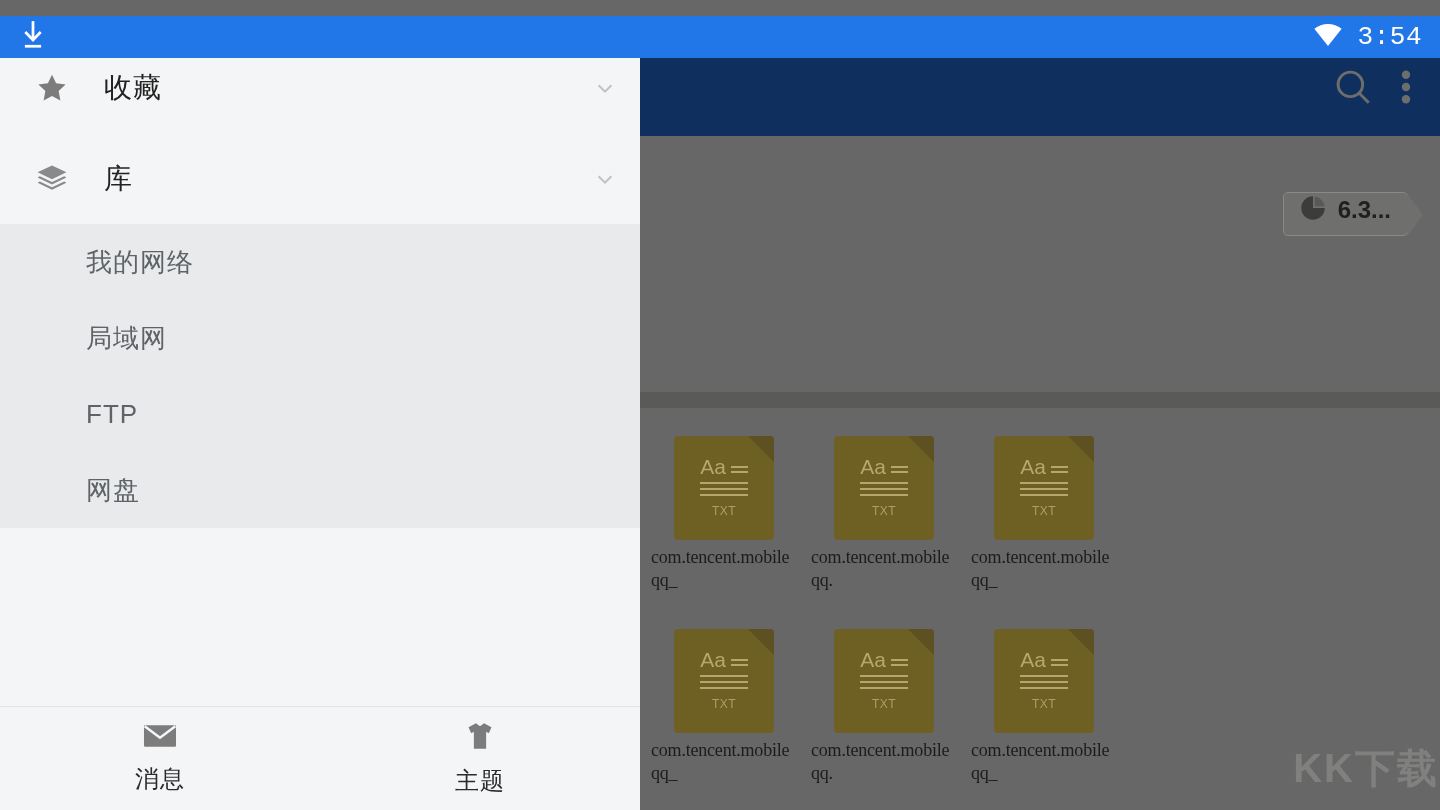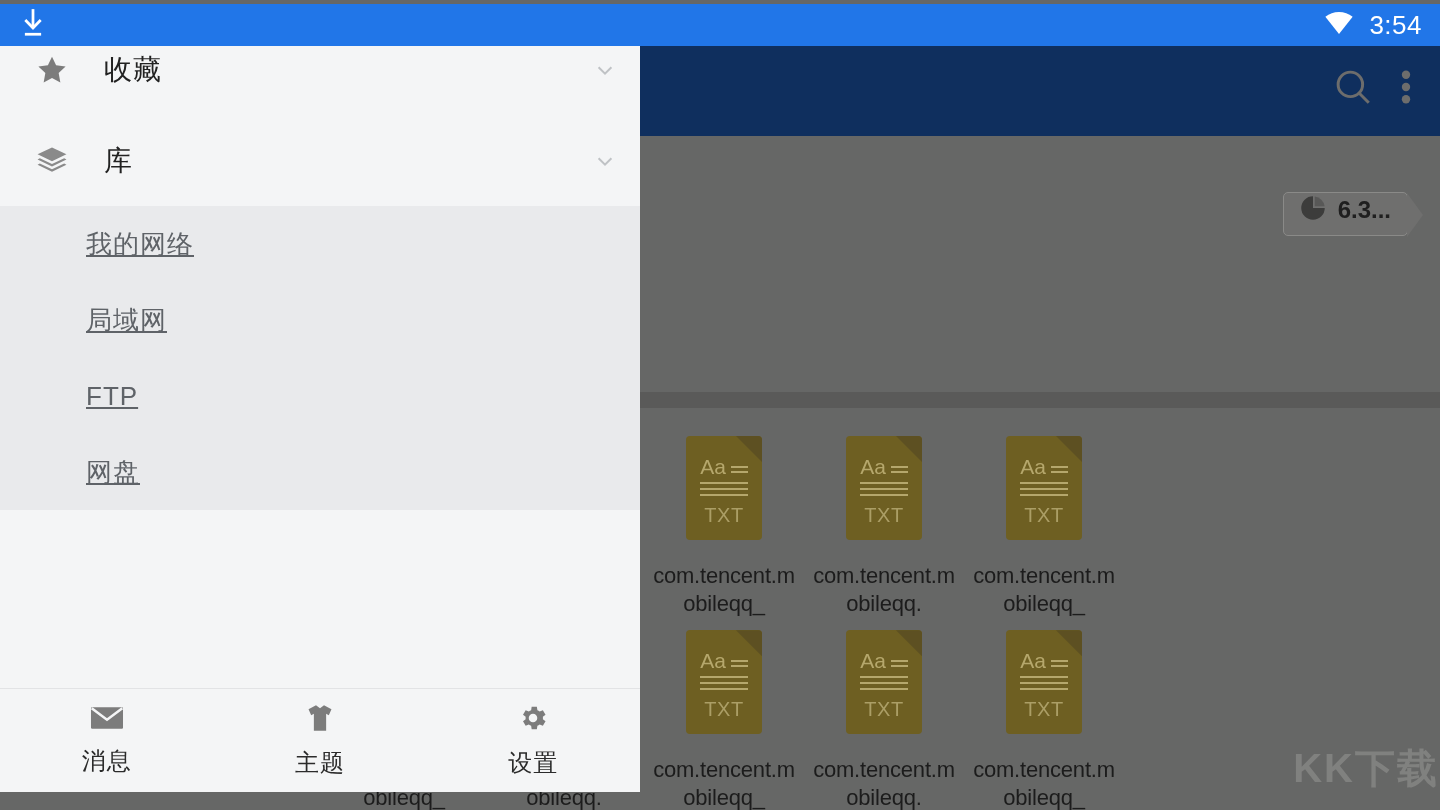--- a/index.html
+++ b/index.html
@@ -5,23 +5,23 @@
   * { margin:0; padding:0; box-sizing:border-box; }
   html,body { width:1440px; height:810px; overflow:hidden; }
   body {
     font-family:"Liberation Sans","DejaVu Sans",sans-serif;
     background:#666766;
     position:relative;
   }
 
   
   #status-bar{
-    position:absolute; left:0; top:4px; width:1440px; height:42px;
+    position:absolute; left:0; top:16px; width:1440px; height:42px;
     background:#2176e8; display:flex; align-items:center;
-    padding:0 18px 0 20px; z-index:60;
+    padding:0 18px 0 20px; z-index:60;font-family:Liberation Mono, monospace;
   }
   #status-bar .sb-left{ display:flex; align-items:center; gap:10px; }
   #status-bar .sb-right{ margin-left:auto; display:flex; align-items:center; gap:14px; }
   .clock{ color:#fff; font-size:26px; letter-spacing:.5px; }
 
   
   #app-root{ position:absolute; inset:42px 0 0 0; background:#666766; }
   #app-bar{
     position:absolute; left:0; top:0; width:100%; height:94px;
     background:#0f2f5e; display:flex; align-items:center;
@@ -60,67 +60,67 @@
   }
 
   
   #file-grid{
     position:absolute; left:0; right:0; top:300px; bottom:0;
     display:grid; grid-template-columns:repeat(5,160px);
     justify-content:center; column-gap:0; row-gap:12px; padding-left:8px;
   }
   .file-cell{ width:160px; display:flex; flex-direction:column; align-items:center; }
   .file-icon{
-    position:relative; width:76px; height:104px; background:#6e5f22;
-    border-radius:4px; margin-bottom:22px;
+    position:relative; width:100px; height:104px; background:#6e5f22;
+    border-radius:4px; margin-bottom:6px;
   }
   .file-icon .fold{
     position:absolute; right:0; top:0; width:26px; height:26px;
     background:#5d5022; clip-path:polygon(0 0,100% 100%,100% 0);
     border-top-right-radius:4px;
   }
   .file-icon .glyph{
     position:absolute; left:0; right:0; top:22px;
     display:flex; flex-direction:column; align-items:center; gap:3px;
   }
   .file-icon .aa-row{ display:flex; align-items:flex-end; gap:5px; }
   .file-icon .aa{ font-size:21px; color:#b5a76c; line-height:.9; font-family:"Liberation Sans",sans-serif;}
   .file-icon .eqbars{ display:flex; flex-direction:column; gap:3px; padding-bottom:4px; }
   .file-icon .eqbars i{ display:block; width:17px; height:2px; background:#b5a76c; }
   .file-icon .lines{ display:flex; flex-direction:column; gap:4px; margin-top:2px; }
   .file-icon .lines i{ display:block; width:48px; height:2px; background:#b5a76c; }
-  .file-icon .ext{ font-size:20px; color:#ab9e66; margin-top:5px; letter-spacing:.5px; }
+  .file-icon .ext{ font-size:12px; color:#ab9e66; margin-top:5px; letter-spacing:.5px; }
   .file-name{
-    font-size:22px; color:#1c1c1c; line-height:1.28; text-align:center;
-    width:146px; word-break:break-all; letter-spacing:-.2px;
+    font-size:18px; color:#1c1c1c; line-height:1.28; 
+    width:146px; word-break:break-all; letter-spacing:-.2px;font-family:Liberation Serif, serif;
   }
 
   
   #watermark{
     position:absolute; right:1px; bottom:14px;
     font-size:40px; font-weight:bold; color:rgba(190,190,185,.30);
     letter-spacing:2px; pointer-events:none; white-space:nowrap;
   }
 
   
   #drawer{
-    position:absolute; left:0; top:24px; width:640px; height:768px;
+    position:absolute; left:0; top:42px; width:640px; height:768px;
     background:#f4f5f6; z-index:40; display:flex; flex-direction:column;
   }
   #drawer-scroll{ flex:1 1 auto; overflow:hidden; position:relative; }
   .nav-group-head{
     height:91px; display:flex; align-items:center; padding:0 22px 0 30px; cursor:pointer;
   }
   .nav-ico{ width:44px; display:flex; justify-content:center; align-items:center; flex:0 0 auto; }
   .nav-text{ font-size:28px; color:#222; margin-left:30px; letter-spacing:1px; }
   .nav-chev{ margin-left:auto; width:26px; display:flex; justify-content:center; }
   .submenu{ background:#e9eaec; }
   .sub-item{
     height:76px; display:flex; align-items:center; padding-left:86px;
-    font-size:26px; color:#5f6368; letter-spacing:1px; cursor:pointer;text-decoration:underline;
+    font-size:26px; color:#5f6368; letter-spacing:1px; cursor:pointer;
   }
 
   #bottom-bar{
     flex:0 0 auto; height:104px; background:#f4f5f6;
     border-top:1px solid #e2e3e5; display:flex; align-items:center;
   }
   .bb-item{
     flex:1 1 0; display:flex; flex-direction:column; align-items:center;
     justify-content:flex-start; gap:9px; cursor:pointer;
   }
@@ -466,28 +466,20 @@
       <span class="bb-label">消息</span>
     </div>
     <div class="bb-item">
       <span>
         <svg width="32" height="32" viewBox="0 0 24 24" fill="#7c7c7c">
           <path d="M9 2.4l3 2.2 3-2.2 5.6 3.1-2 4.4-2-1v12.7H7.4V8.9l-2 1-2-4.4z"></path>
         </svg>
       </span>
       <span class="bb-label">主题</span>
     </div>
-    <div class="bb-item">
-      <span>
-        <svg width="32" height="32" viewBox="0 0 24 24" fill="#7c7c7c">
-          <path d="M19.4 13a7.6 7.6 0 0 0 0-2l2-1.5-2-3.4-2.4 1a7.6 7.6 0 0 0-1.7-1l-.4-2.5h-3.9l-.4 2.5c-.6.2-1.2.6-1.7 1l-2.4-1-2 3.4 2 1.5a7.6 7.6 0 0 0 0 2l-2 1.5 2 3.4 2.4-1c.5.4 1.1.8 1.7 1l.4 2.5h3.9l.4-2.5c.6-.2 1.2-.6 1.7-1l2.4 1 2-3.4zM12 15.2A3.2 3.2 0 1 1 12 8.8a3.2 3.2 0 0 1 0 6.4z"></path>
-        </svg>
-      </span>
-      <span class="bb-label">设置</span>
-    </div>
   </div>
 </div>
 
 <div id="status-bar">
   <div class="sb-left">
     <span>
       <svg width="26" height="30" viewBox="0 0 20 24" fill="none" stroke="#ffffff" stroke-width="2.2" stroke-linecap="square">
         <line x1="10" y1="2" x2="10" y2="15"></line>
         <path d="M4.6 10.4L10 16l5.4-5.6" stroke-linejoin="miter"></path>
         <line x1="4.6" y1="21" x2="15.4" y2="21"></line>

